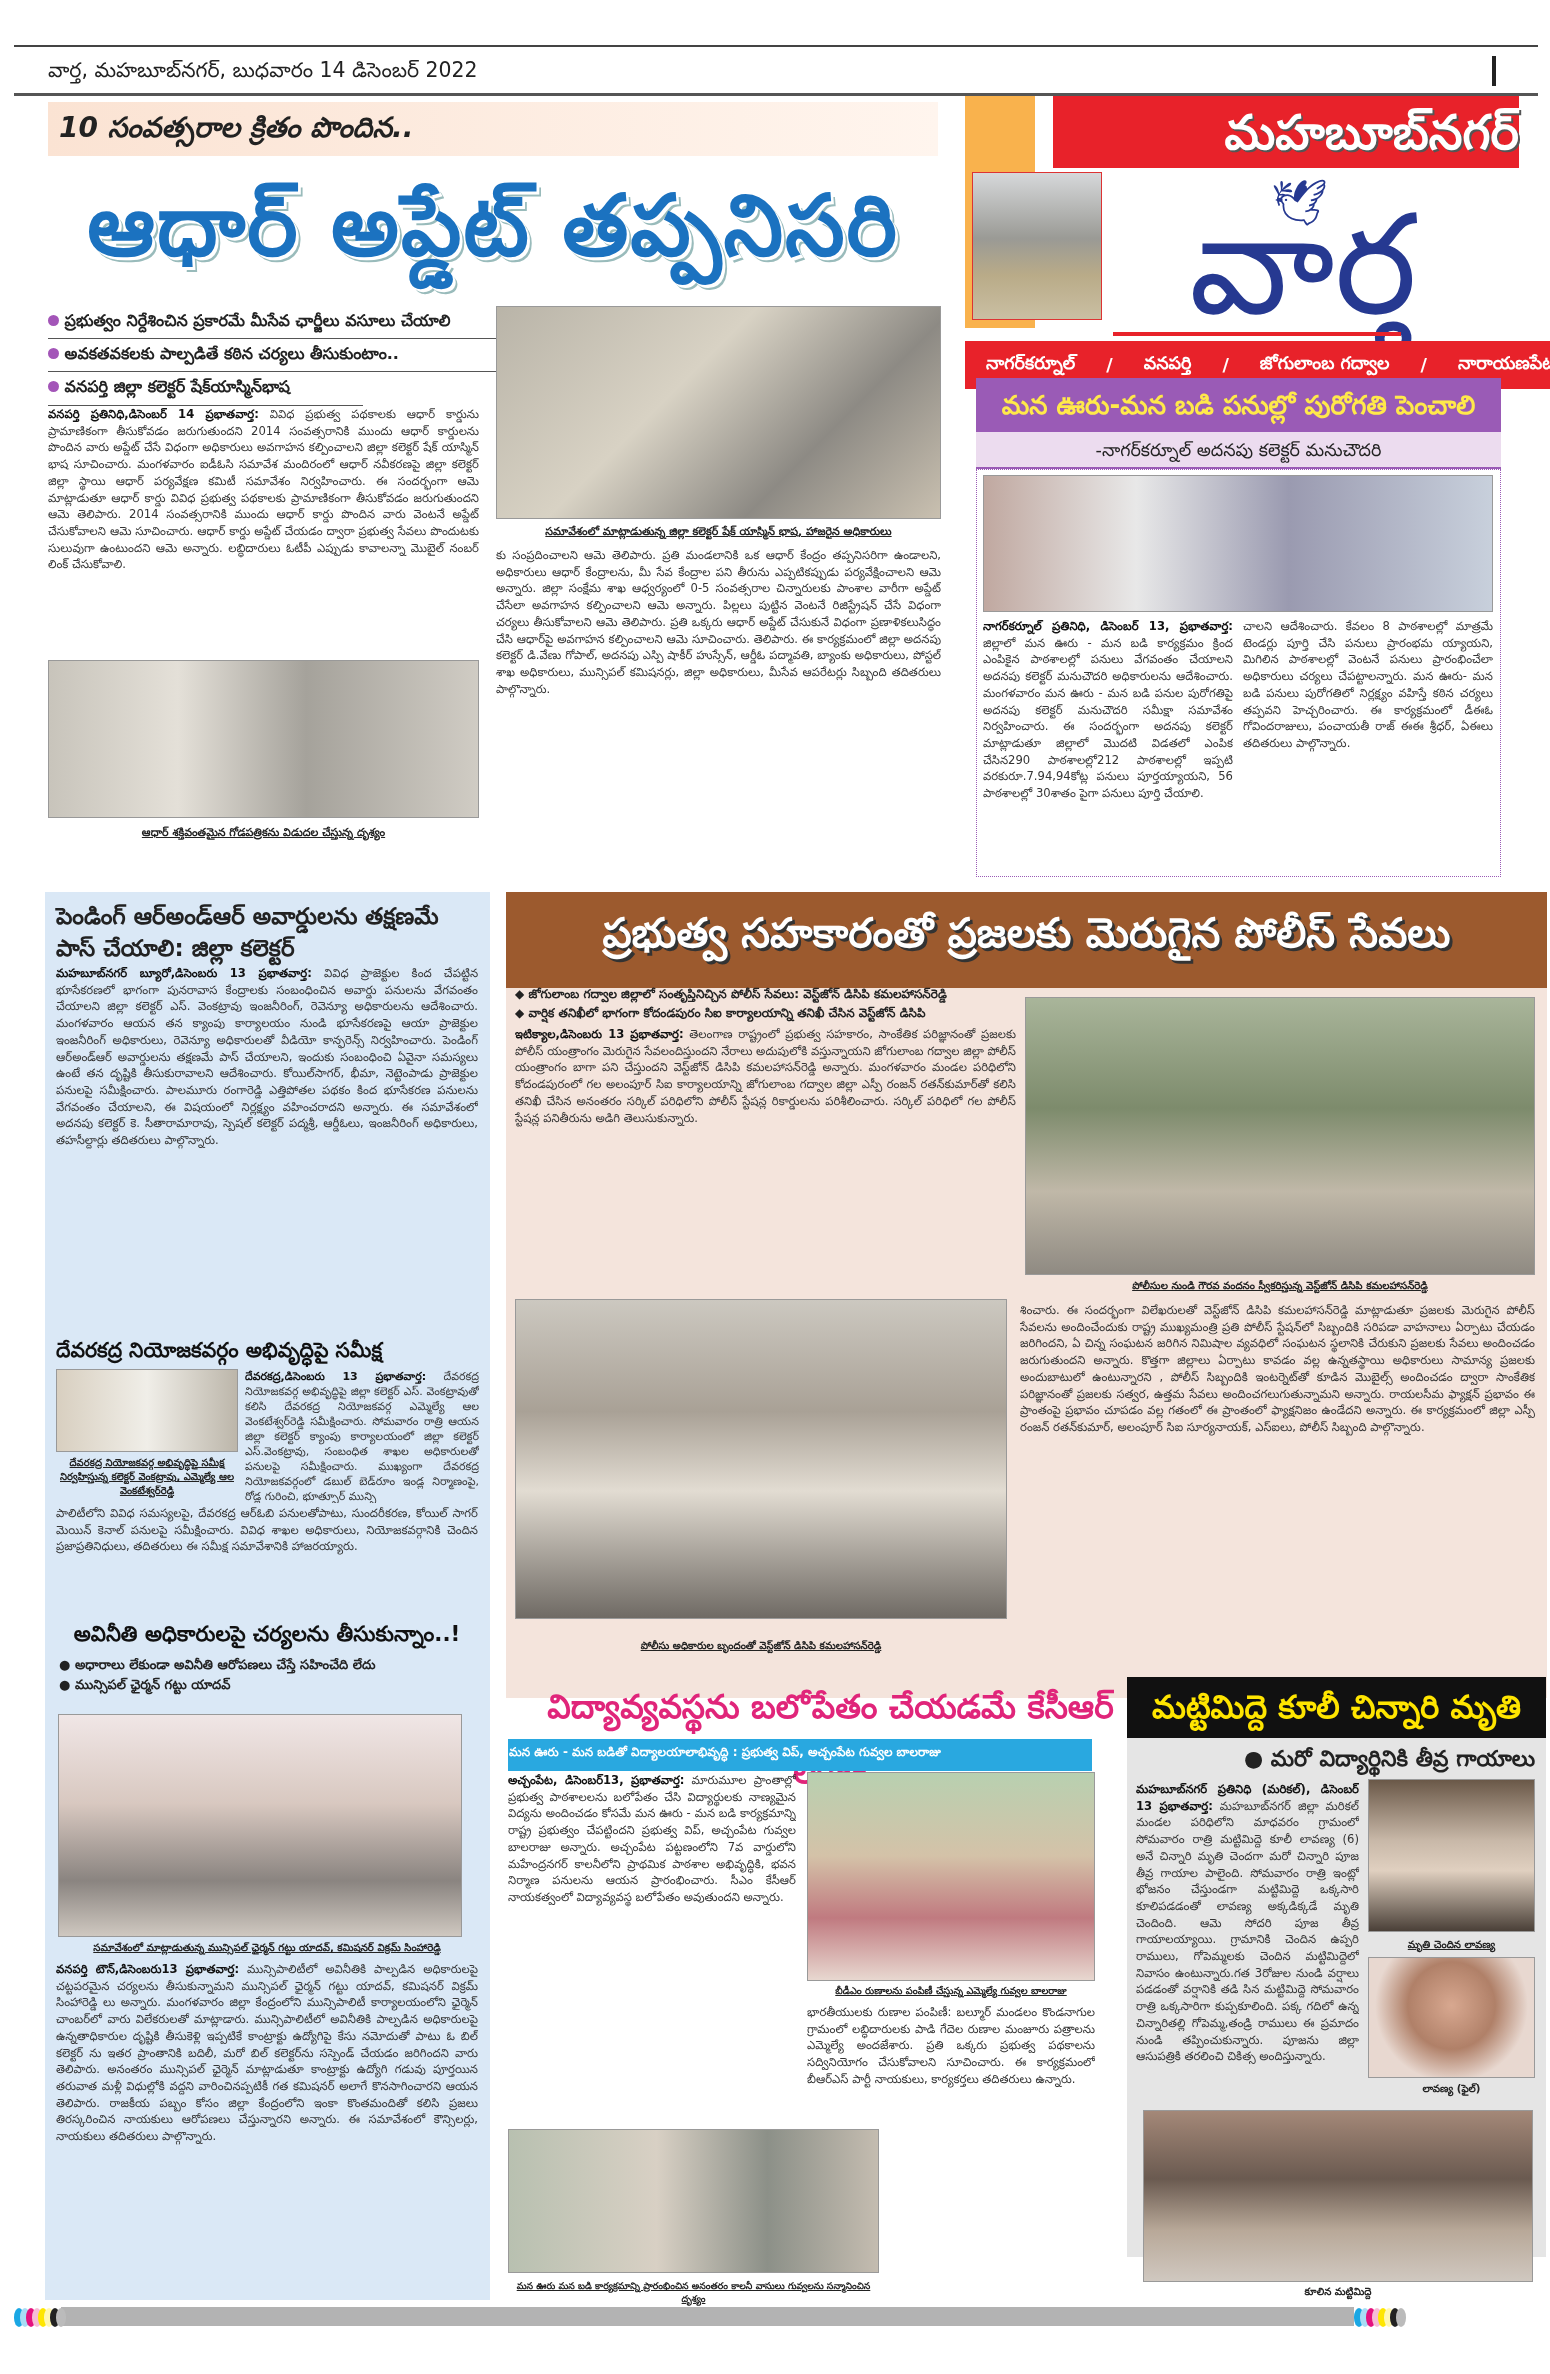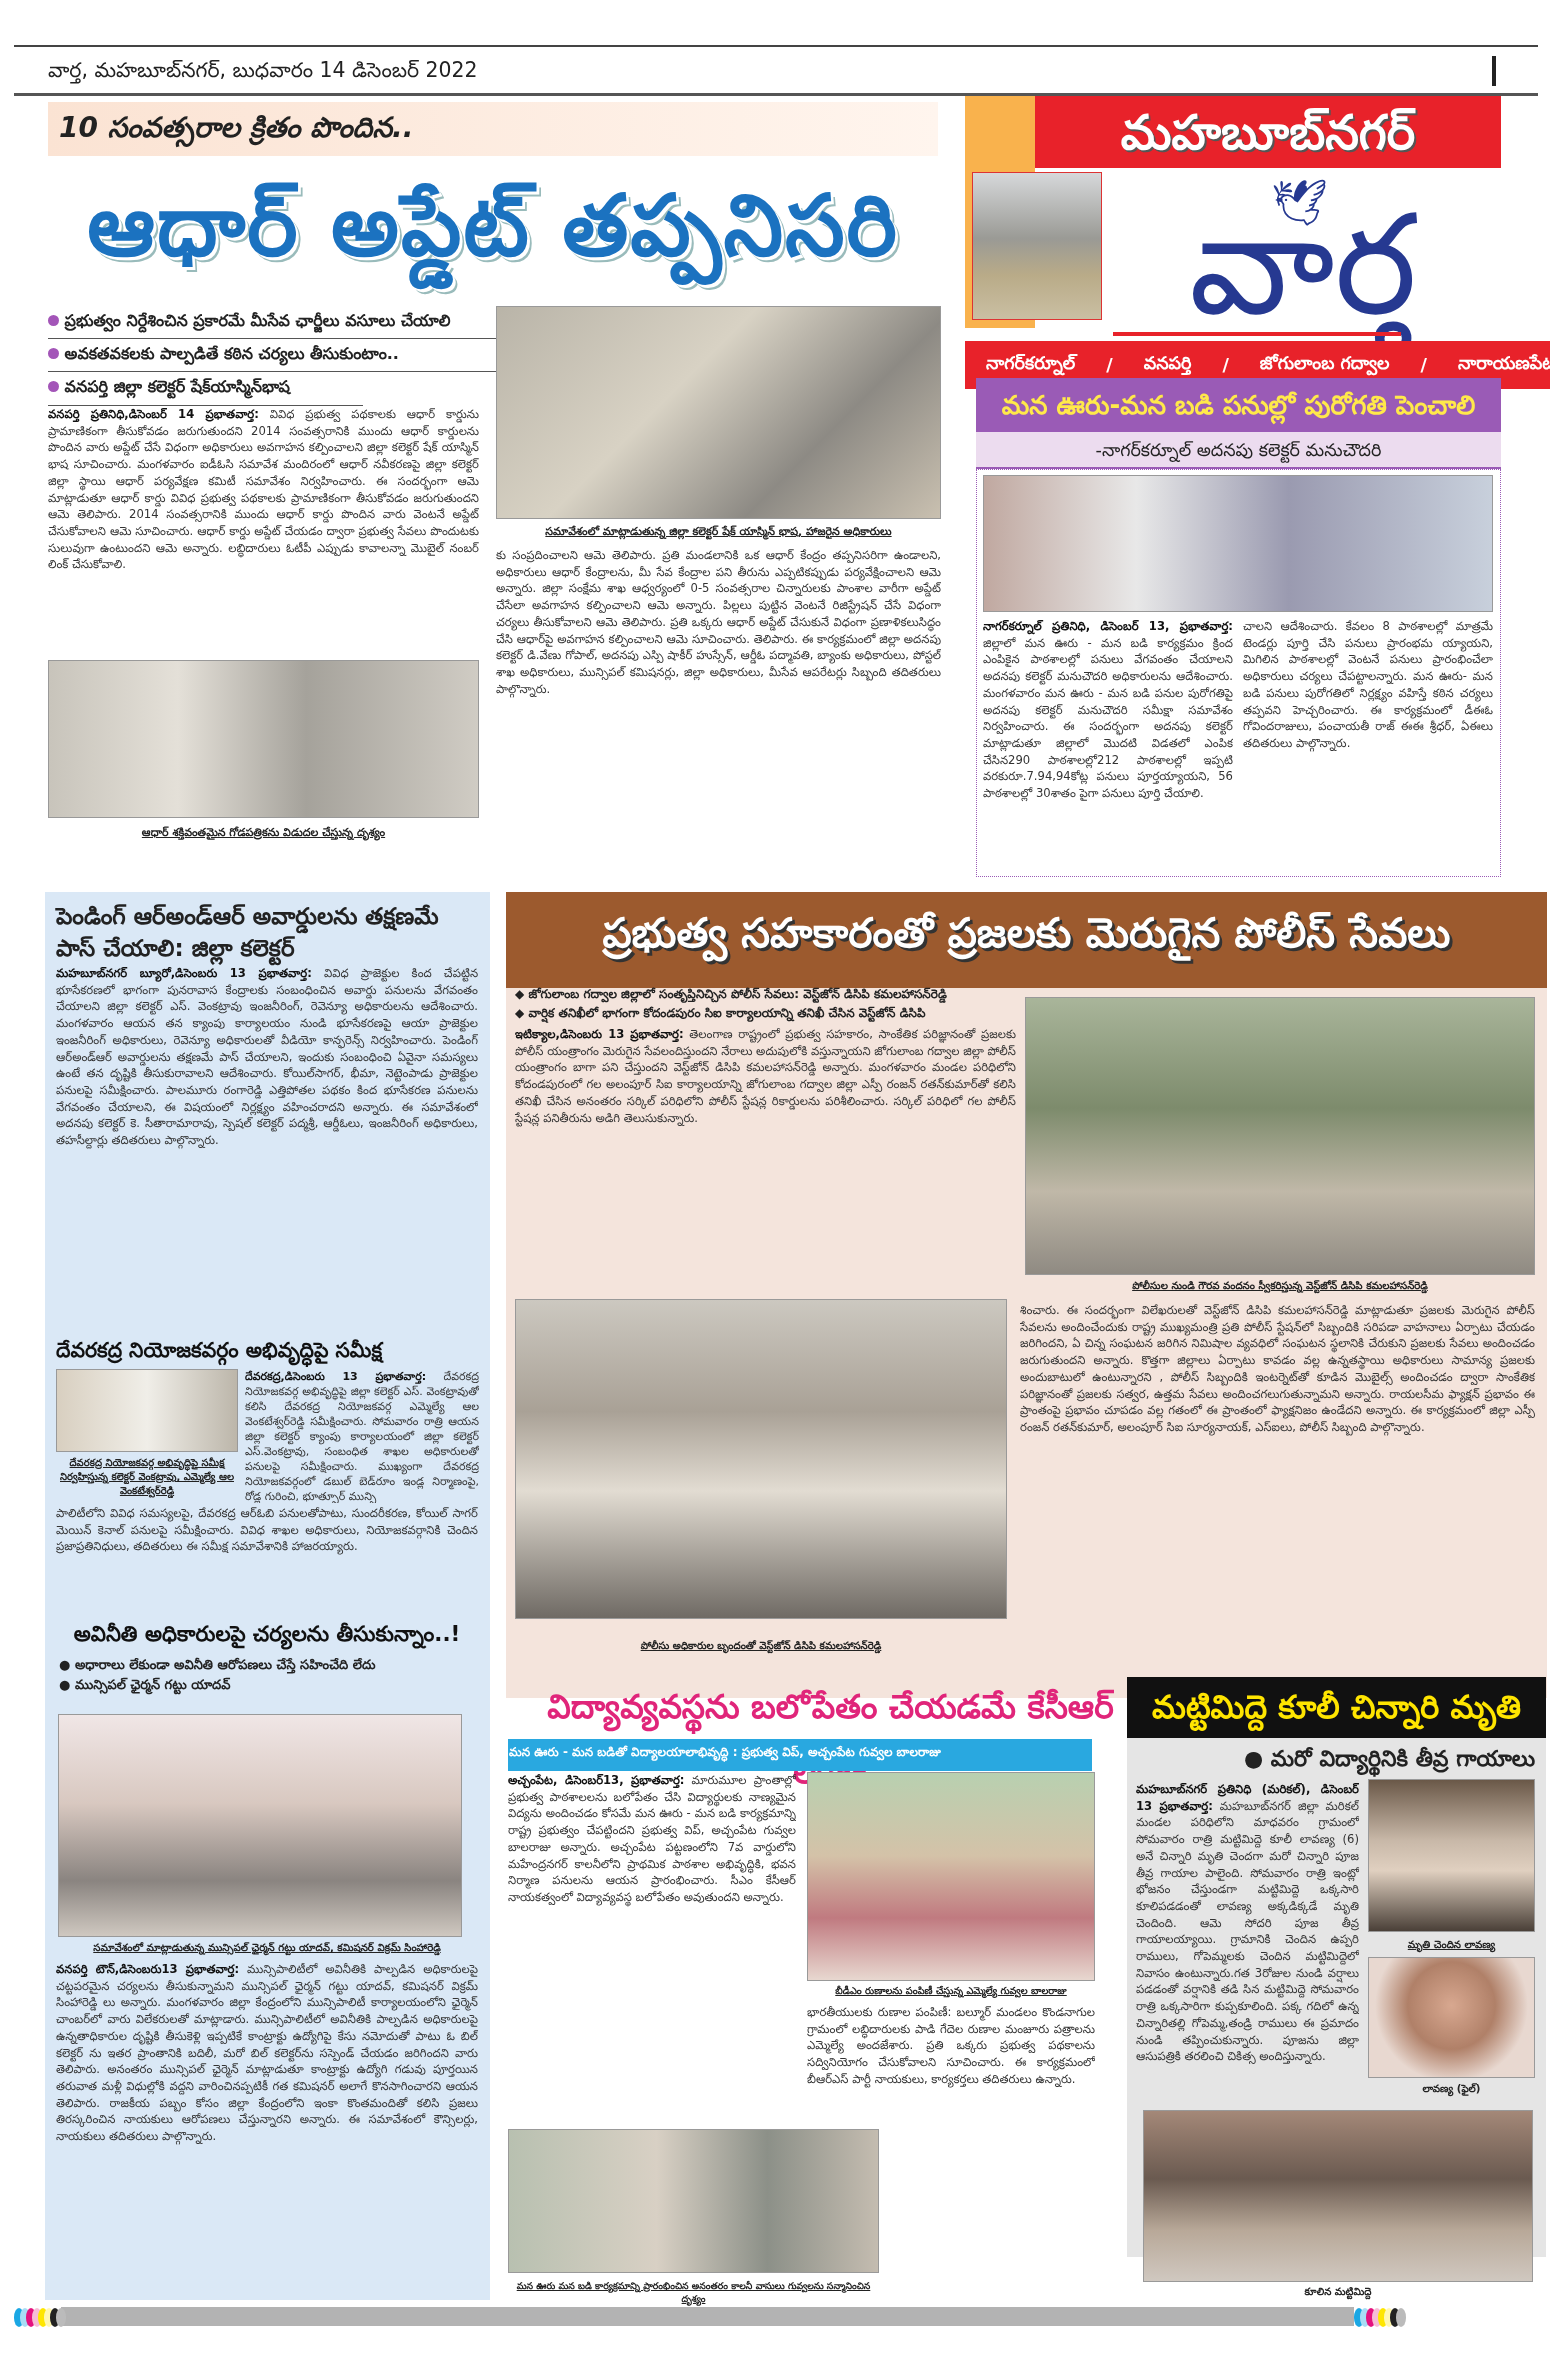--- a/index.html
+++ b/index.html
@@ -11,21 +11,21 @@
 .kicker{left:48px;top:102px;width:890px;height:54px;background:linear-gradient(90deg,#fbe3d3,#fff5ee);font-size:28px;font-weight:bold;font-style:italic;padding:9.3px 11px}
 .headline-big{left:48px;top:176px;width:890px;text-align:center;font-size:85px;font-weight:900;color:#1b72c0;letter-spacing:1.9px;text-shadow:2.8px 2.8px 0 #fff,4.6px 4.6px 0 #9bb;font-family:"DejaVu Sans",sans-serif}
 .bullets{left:48px;top:306px;width:464px}
 .bullets div{font-size:16px;padding:4.6px 0;border-bottom:1.9px solid #555;font-weight:bold}
 .dot{display:inline-block;width:11px;height:11px;border-radius:50%;background:#a355b8;margin-right:5.6px}
 .body{font-size:11.6px;line-height:16.7px;color:#333;text-align:justify;overflow:hidden}
 .body b{color:#111}
 .photo{background:linear-gradient(135deg,#b9b4a8,#d8d2c4 40%,#8d8a84 70%,#c9c0b0);border:0.9px solid #999}
 .caption{font-size:11px;text-align:center;text-decoration:underline;font-weight:bold;color:#222}
 .masthead{left:965px;top:96px;width:536px;height:325px}
-.mh-red{position:absolute;left:70px;top:0;width:466px;height:72px;background:#e8222a;color:#fff;font-size:48px;font-weight:900;text-align:center;line-height:72px;text-shadow:1.9px 1.9px 0 #555}
+.mh-red{position:absolute;left:88px;top:0;width:466px;height:72px;background:#e8222a;color:#fff;font-size:48px;font-weight:900;text-align:right;line-height:72px;text-shadow:1.9px 1.9px 0 #555}
 .mh-orange{position:absolute;left:0;top:0;width:70px;height:232px;background:#f9b24d}
 .mh-photo{position:absolute;left:7.4px;top:76px;width:130px;height:148px;border:1.9px solid #d33;background:linear-gradient(180deg,#d6d8da 0%,#9a9a95 45%,#b9ab88 70%,#cabfa3 100%)}
 .mh-logo{position:absolute;left:148px;top:104px;width:380px;height:130px;color:#263991;font-size:139px;font-weight:400;line-height:130px;text-align:center;font-family:"DejaVu Sans",sans-serif}
 .mh-bird{position:absolute;left:306px;top:80px;font-size:45px;color:#263991}
 .mh-line{position:absolute;left:148px;top:236px;width:288px;height:3.7px;background:#e8222a}
 .mh-districts{position:absolute;left:0;top:245px;width:612px;height:48px;background:#e8222a;color:#fff;font-size:17.6px;font-weight:bold;display:flex;align-items:center;justify-content:space-around;padding:0 5.6px}
 .purple-head{left:976px;top:378px;width:525px;height:54px;background:#9a5bb6;color:#ffe94a;font-size:26px;font-weight:900;text-align:center;line-height:54px}
 .purple-sub{left:976px;top:432px;width:525px;height:37px;background:#ecdcef;font-size:17.6px;text-align:center;line-height:37px;border-bottom:2.8px solid #9a5bb6}
 .dotted{border:1.9px dotted #9a5bb6}
 .blue-panel{background:#dae8f6}

